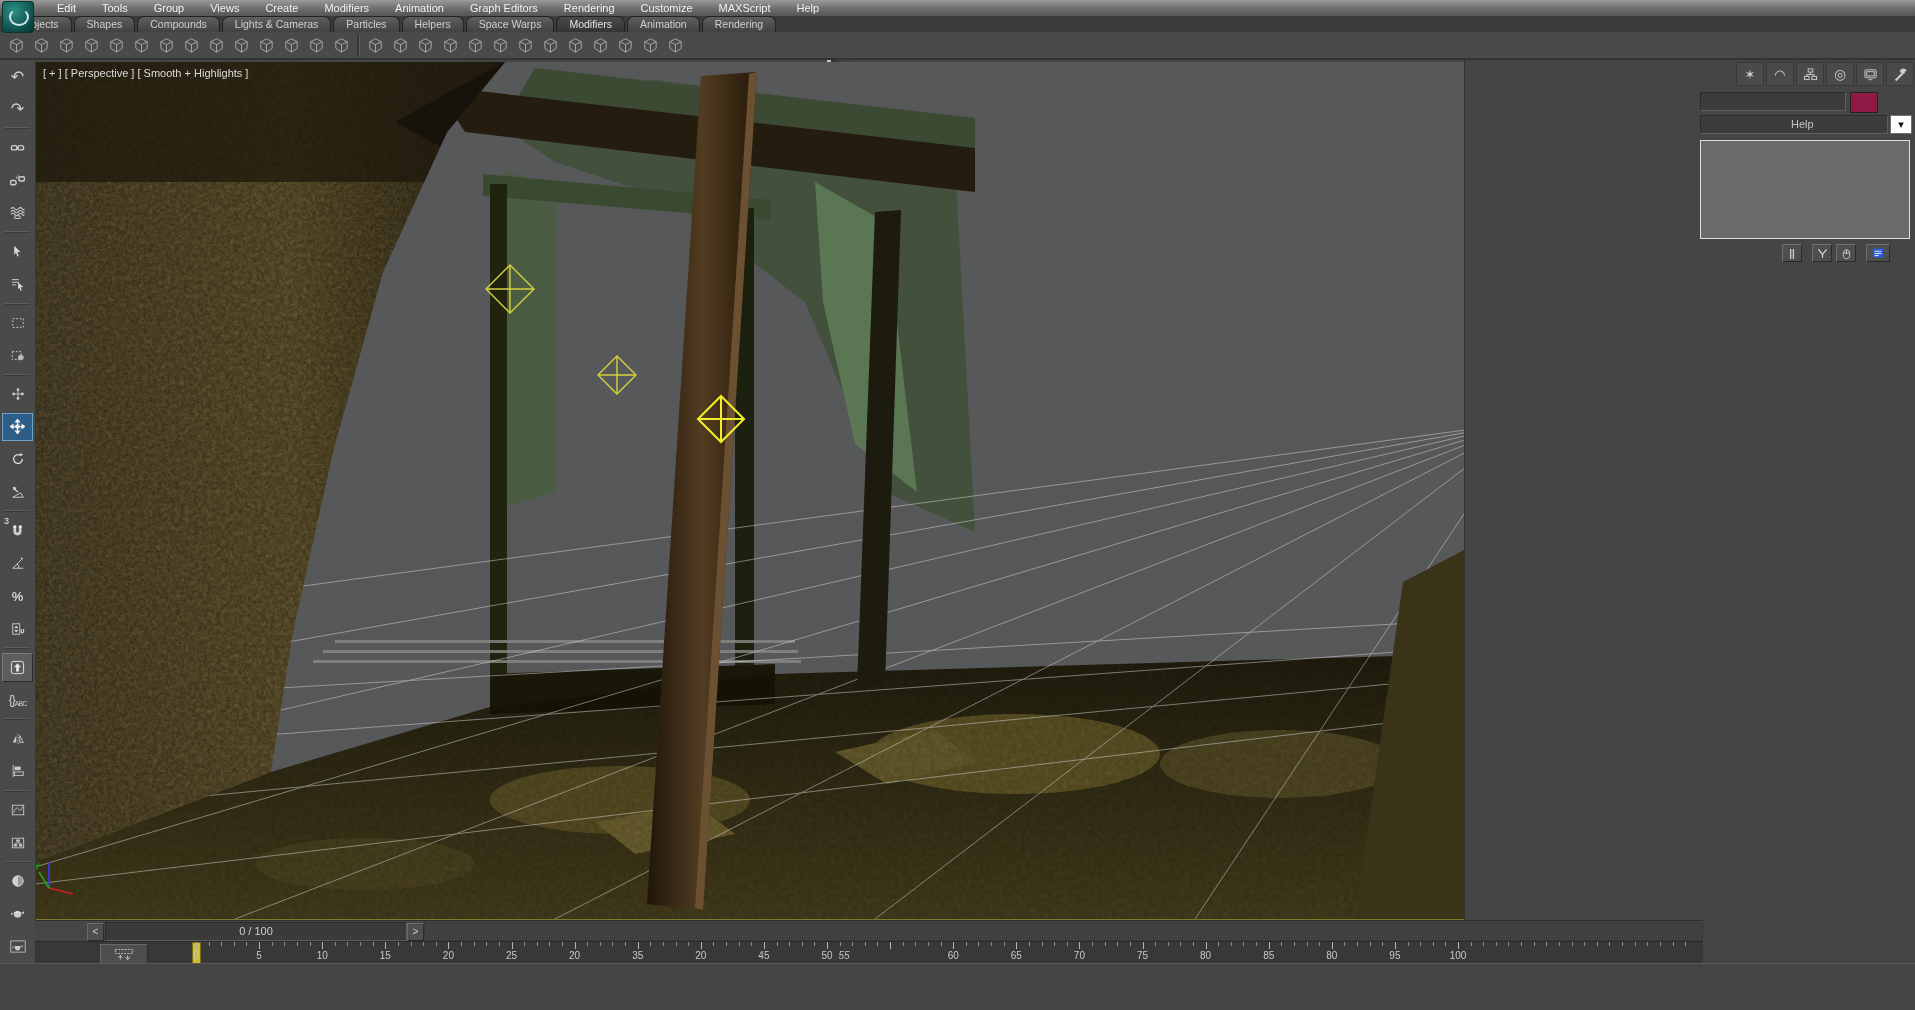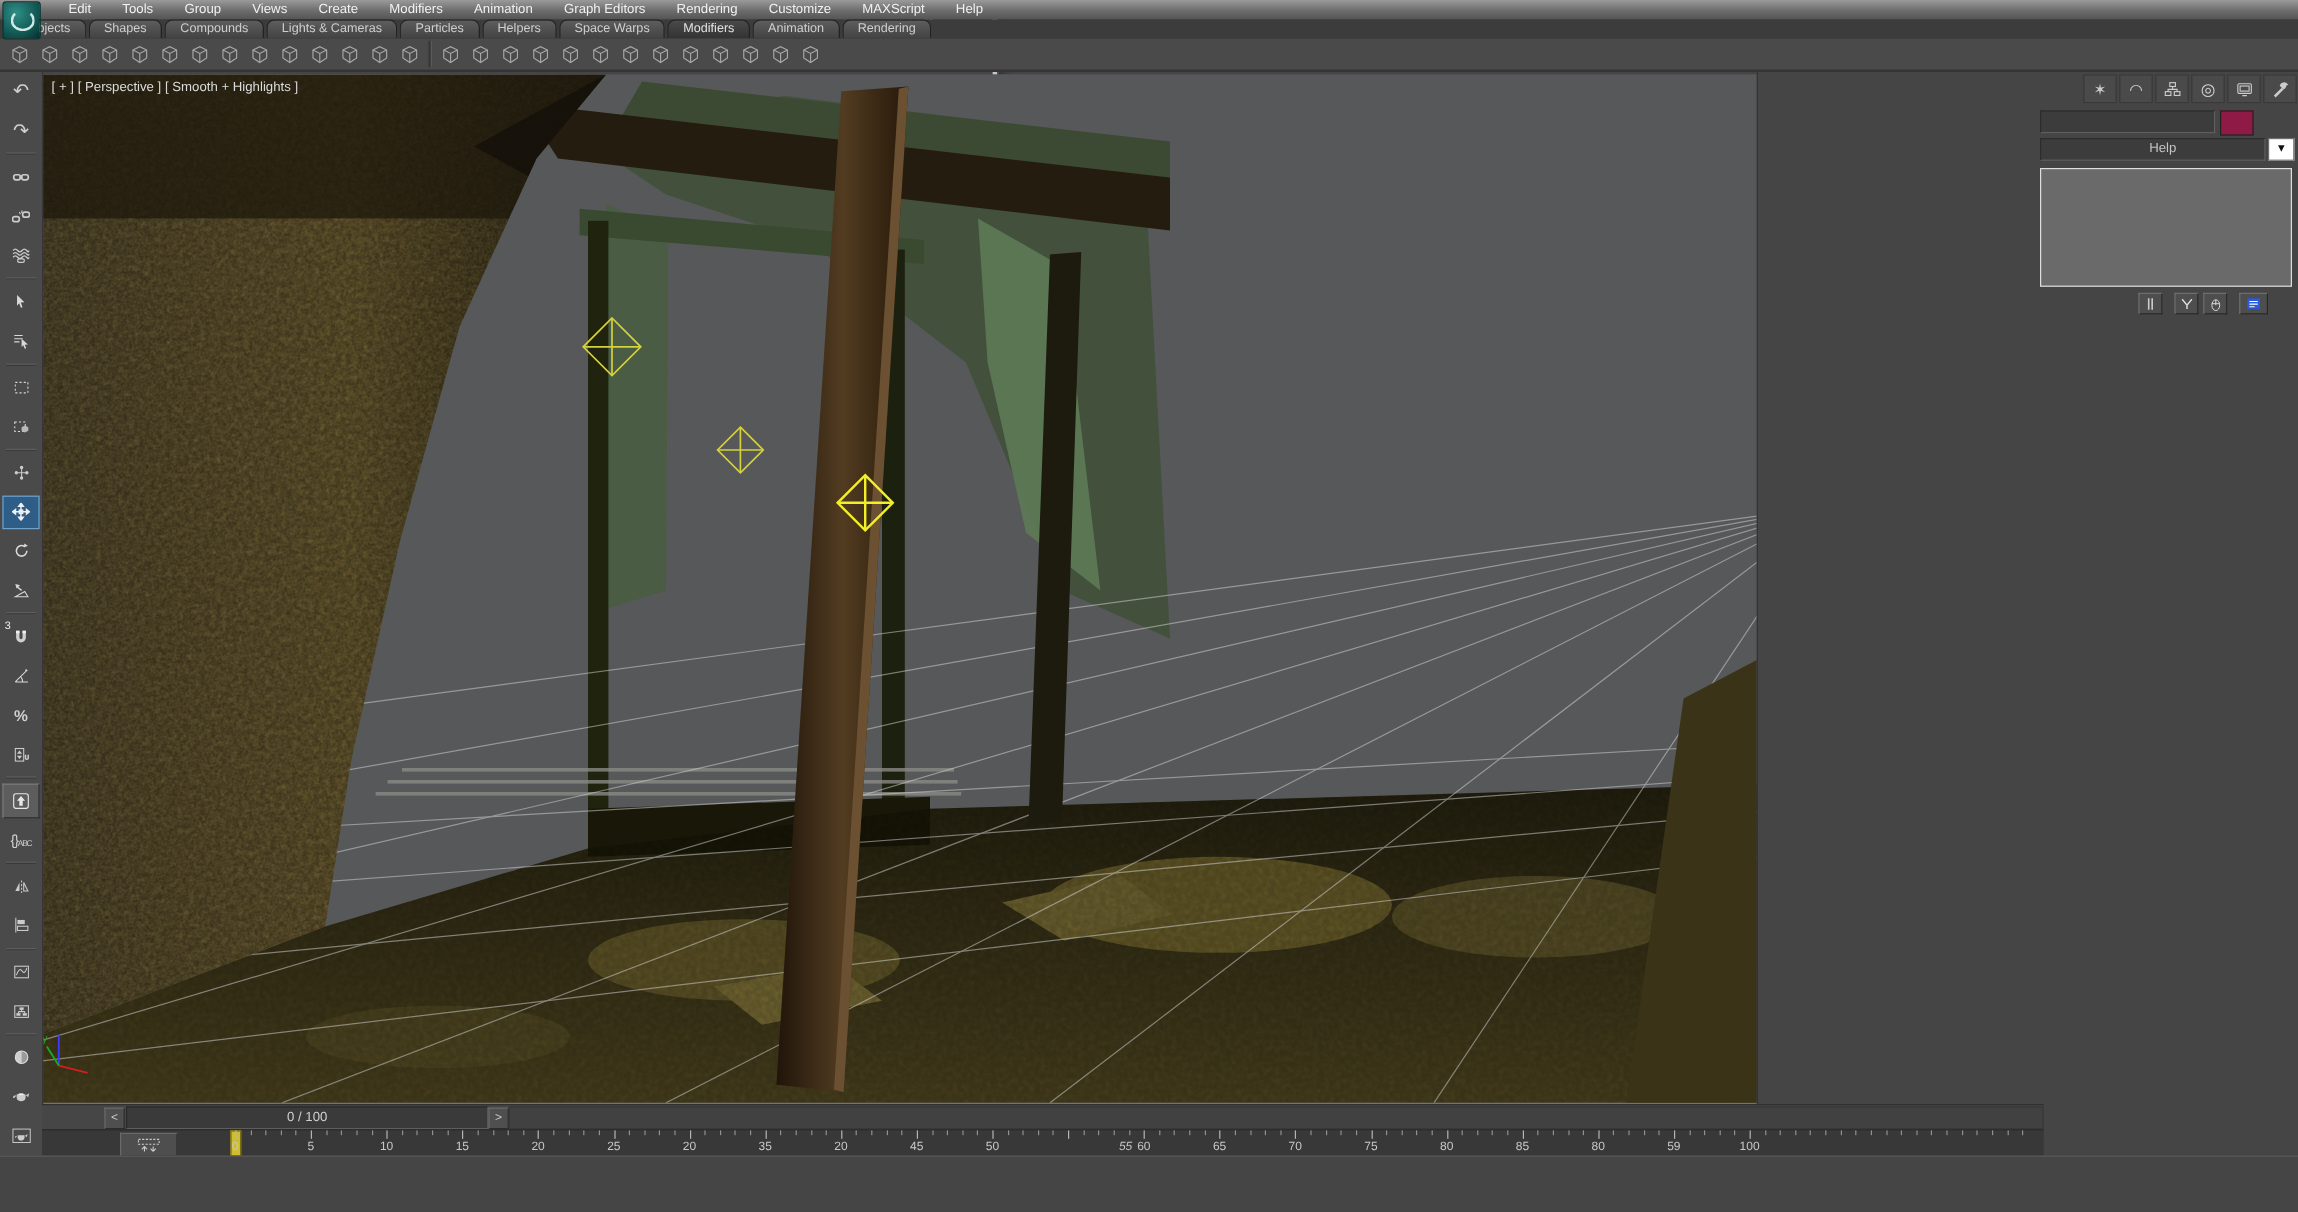--- a/index.html
+++ b/index.html
@@ -783,29 +783,29 @@
       <div class="tick-label" style="left: 224.1px;">5</div>
       <div class="tick-label" style="left: 287.2px;">10</div>
       <div class="tick-label" style="left: 350.3px;">15</div>
       <div class="tick-label" style="left: 413.4px;">20</div>
       <div class="tick-label" style="left: 476.5px;">25</div>
       <div class="tick-label" style="left: 539.6px;">20</div>
       <div class="tick-label" style="left: 602.7px;">35</div>
       <div class="tick-label" style="left: 665.8px;">20</div>
       <div class="tick-label" style="left: 728.9px;">45</div>
       <div class="tick-label" style="left: 792px;">50</div>
-      <div class="tick-label" style="left: 903px; font-style: italic;">55</div>
+      <div class="tick-label" style="left: 809px; font-style: italic;">55</div>
       <div class="tick-label" style="left: 918.2px;">60</div>
       <div class="tick-label" style="left: 981.3px;">65</div>
       <div class="tick-label" style="left: 1044.4px;">70</div>
       <div class="tick-label" style="left: 1107.5px;">75</div>
       <div class="tick-label" style="left: 1170.6px;">80</div>
       <div class="tick-label" style="left: 1233.7px;">85</div>
       <div class="tick-label" style="left: 1296.8px;">80</div>
-      <div class="tick-label" style="left: 1359.9px;">59</div>
+      <div class="tick-label" style="left: 1359.9px;">95</div>
       <div class="tick-label" style="left: 1423px;">100</div>
     </div>
 
   <div id="statusbar" class="abs">
     
     
     
     
     
     

